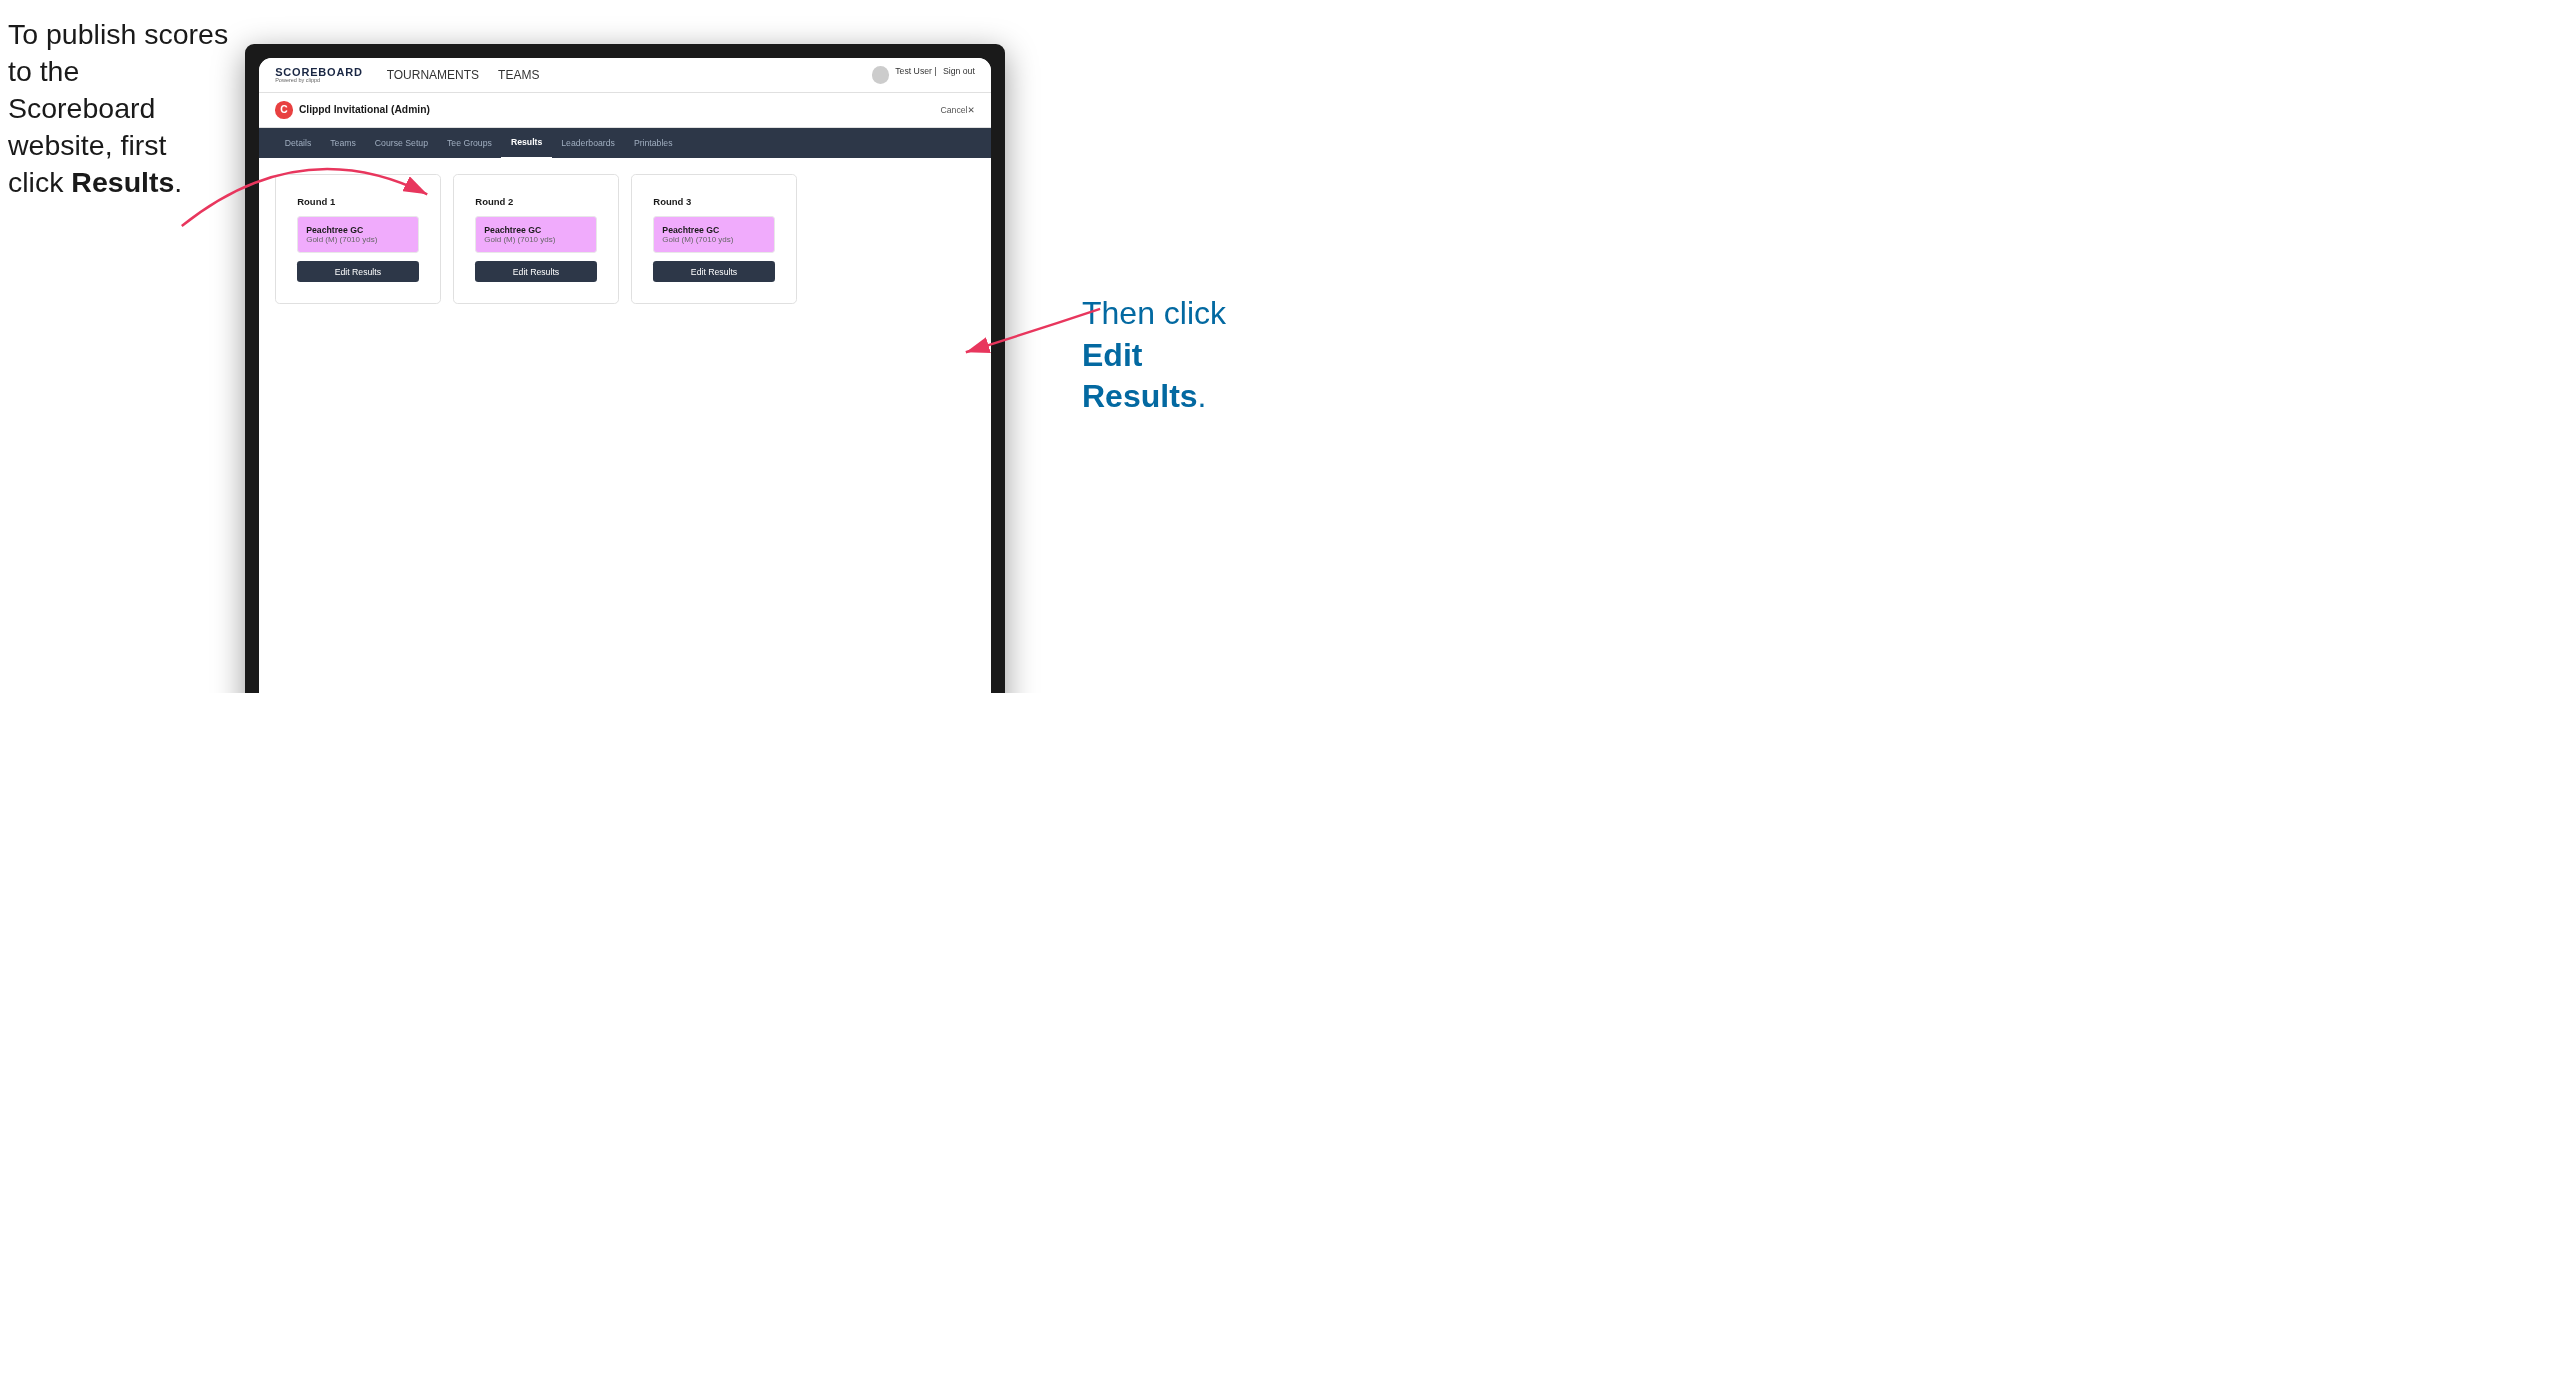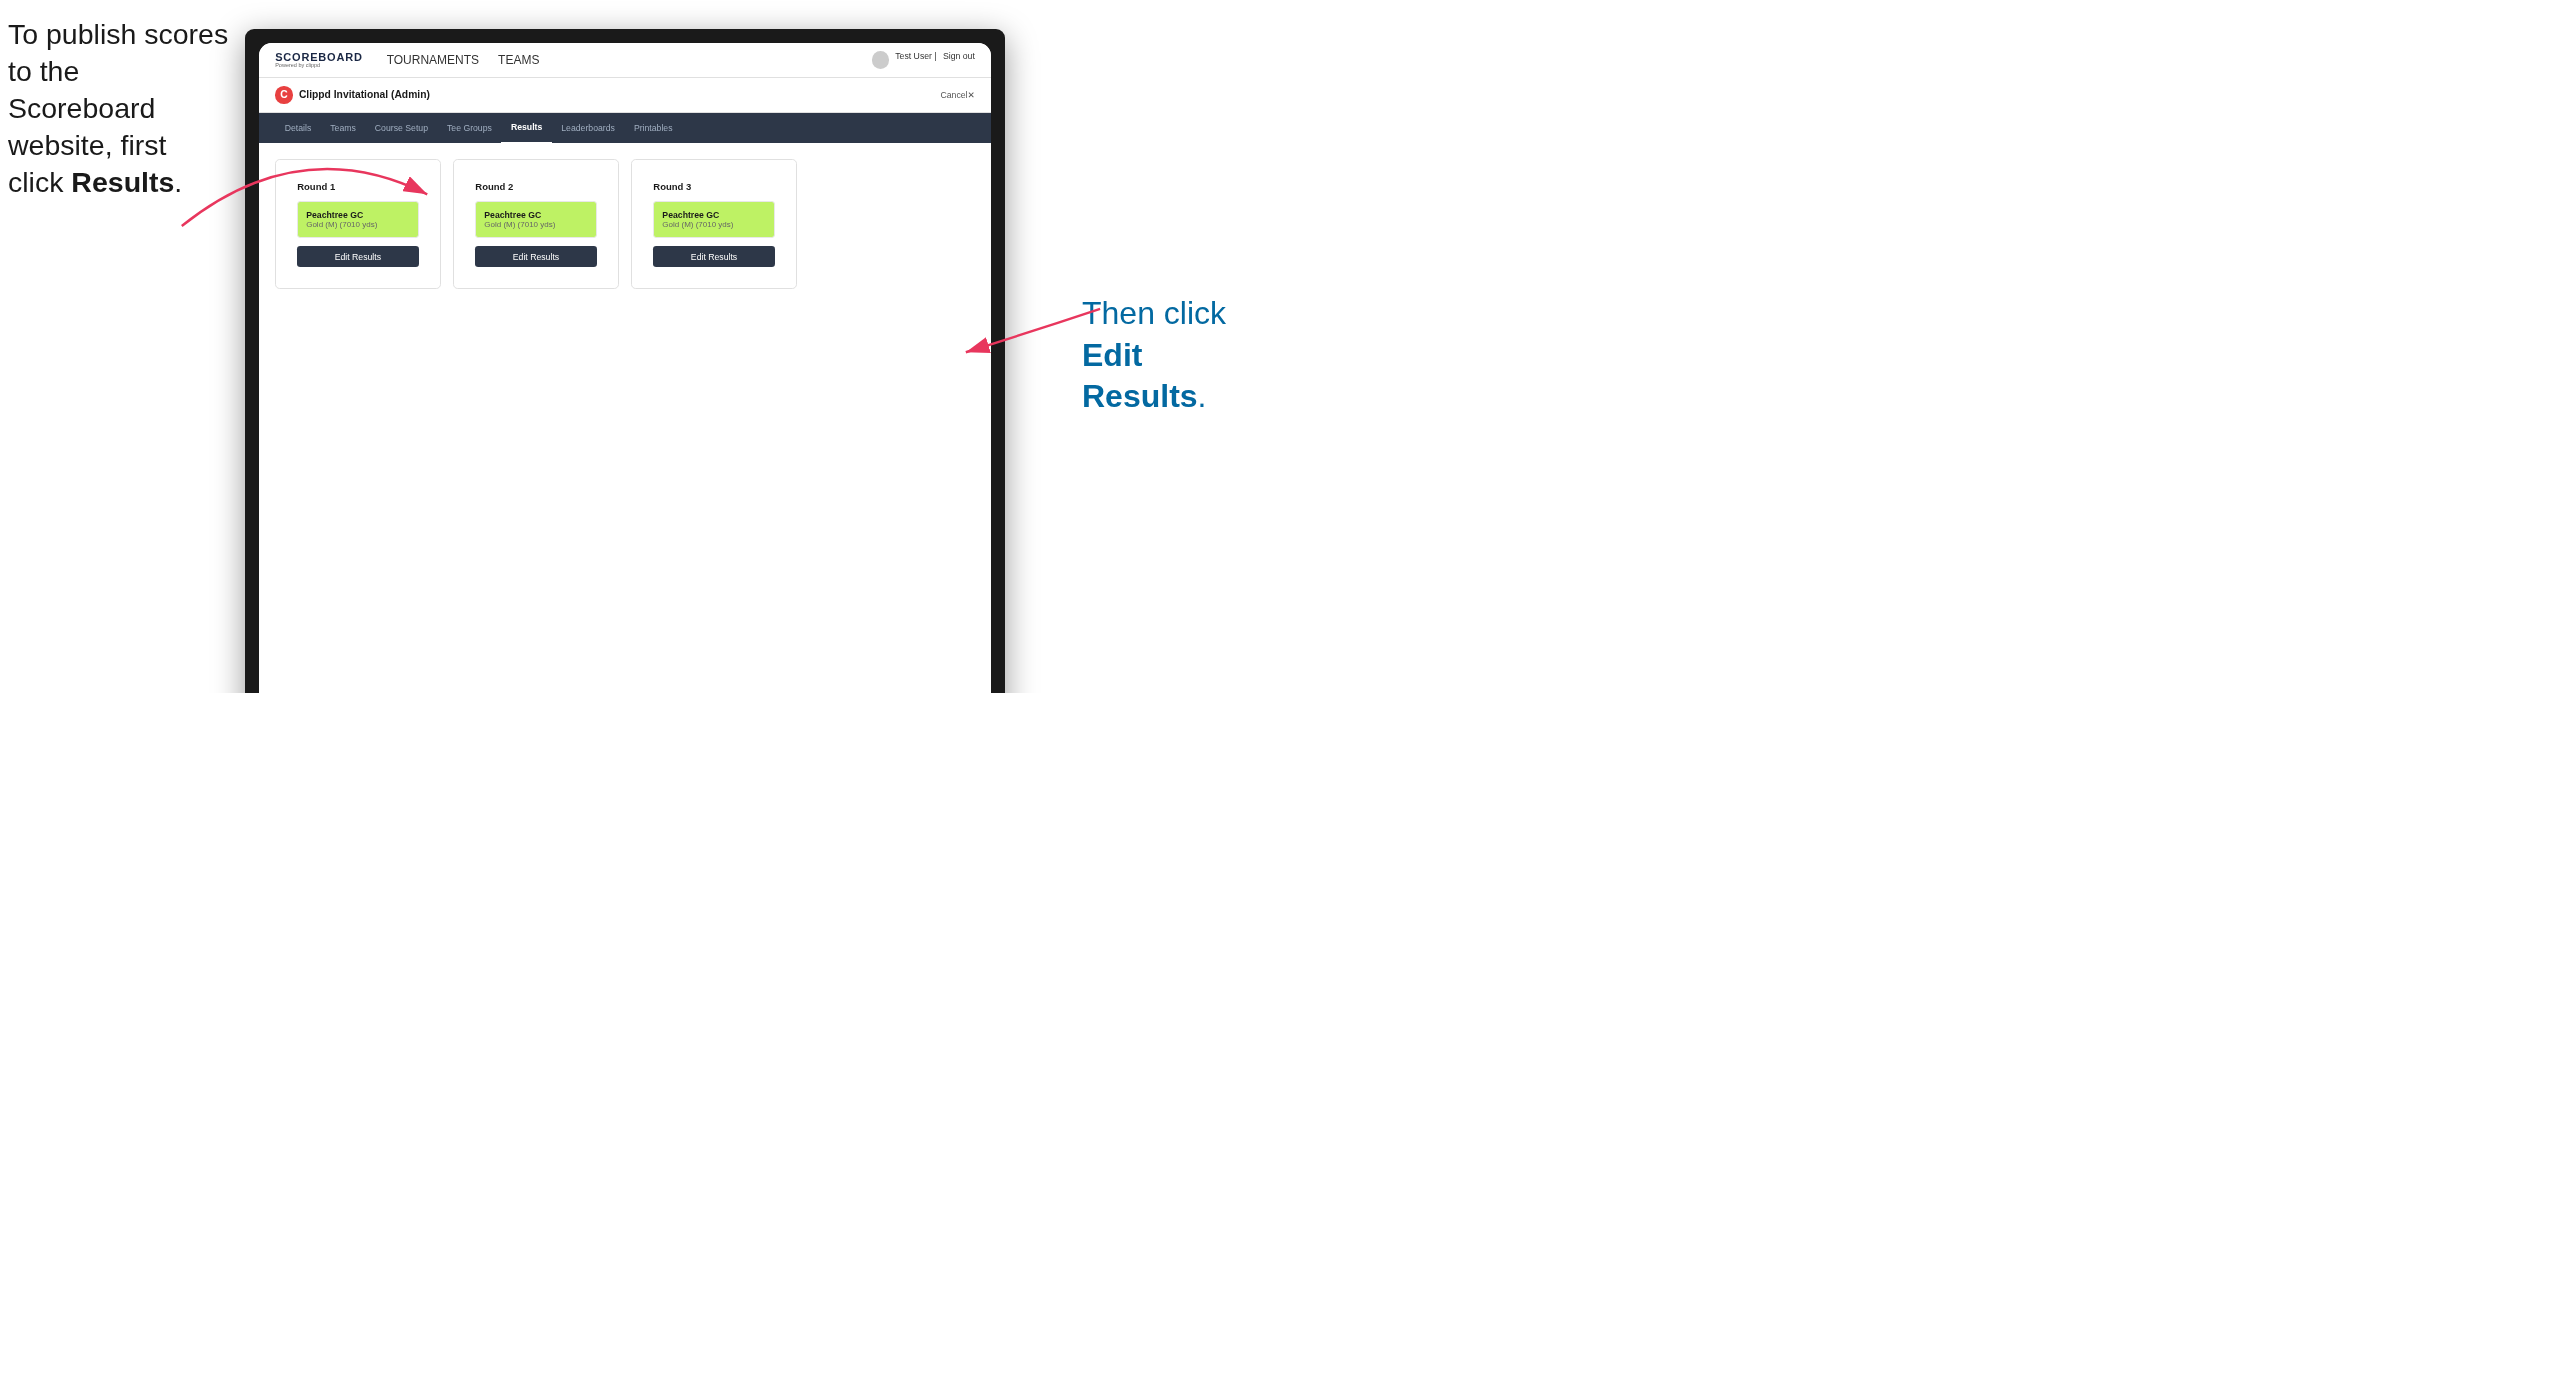--- a/index.html
+++ b/index.html
@@ -33,21 +33,21 @@
       line-height: 1.3;
       color: #0369a1;
       width: 182px;
       text-align: left;
     }
     .instruction-text-right .bold { font-weight: 700; }
 
     
     .tablet {
       position: absolute;
-      top: 29px;
+      top: 44px;
       left: 245px;
       width: 760px;
       height: 724px;
       background: #1a1a1a;
       border-radius: 9px;
       padding: 14.2px;
       box-shadow: 0 8px 32px rgba(0,0,0,0.4);
     }
     .tablet-screen {
       width: 100%;
@@ -207,21 +207,21 @@
       border-radius: 4.7px;
       padding: 21px;
     }
     .round-title {
       font-size: 9.5px;
       font-weight: 600;
       color: #1a1a1a;
       margin-bottom: 9.5px;
     }
     .course-card {
-      background: #bef264;
+      background: #f0abfc;
       border: 0.8px solid #e8e8e8;
       border-radius: 3.2px;
       padding: 8px;
       margin-bottom: 8px;
     }
     .course-name {
       font-size: 8.7px;
       font-weight: 600;
       color: #1a1a1a;
     }

